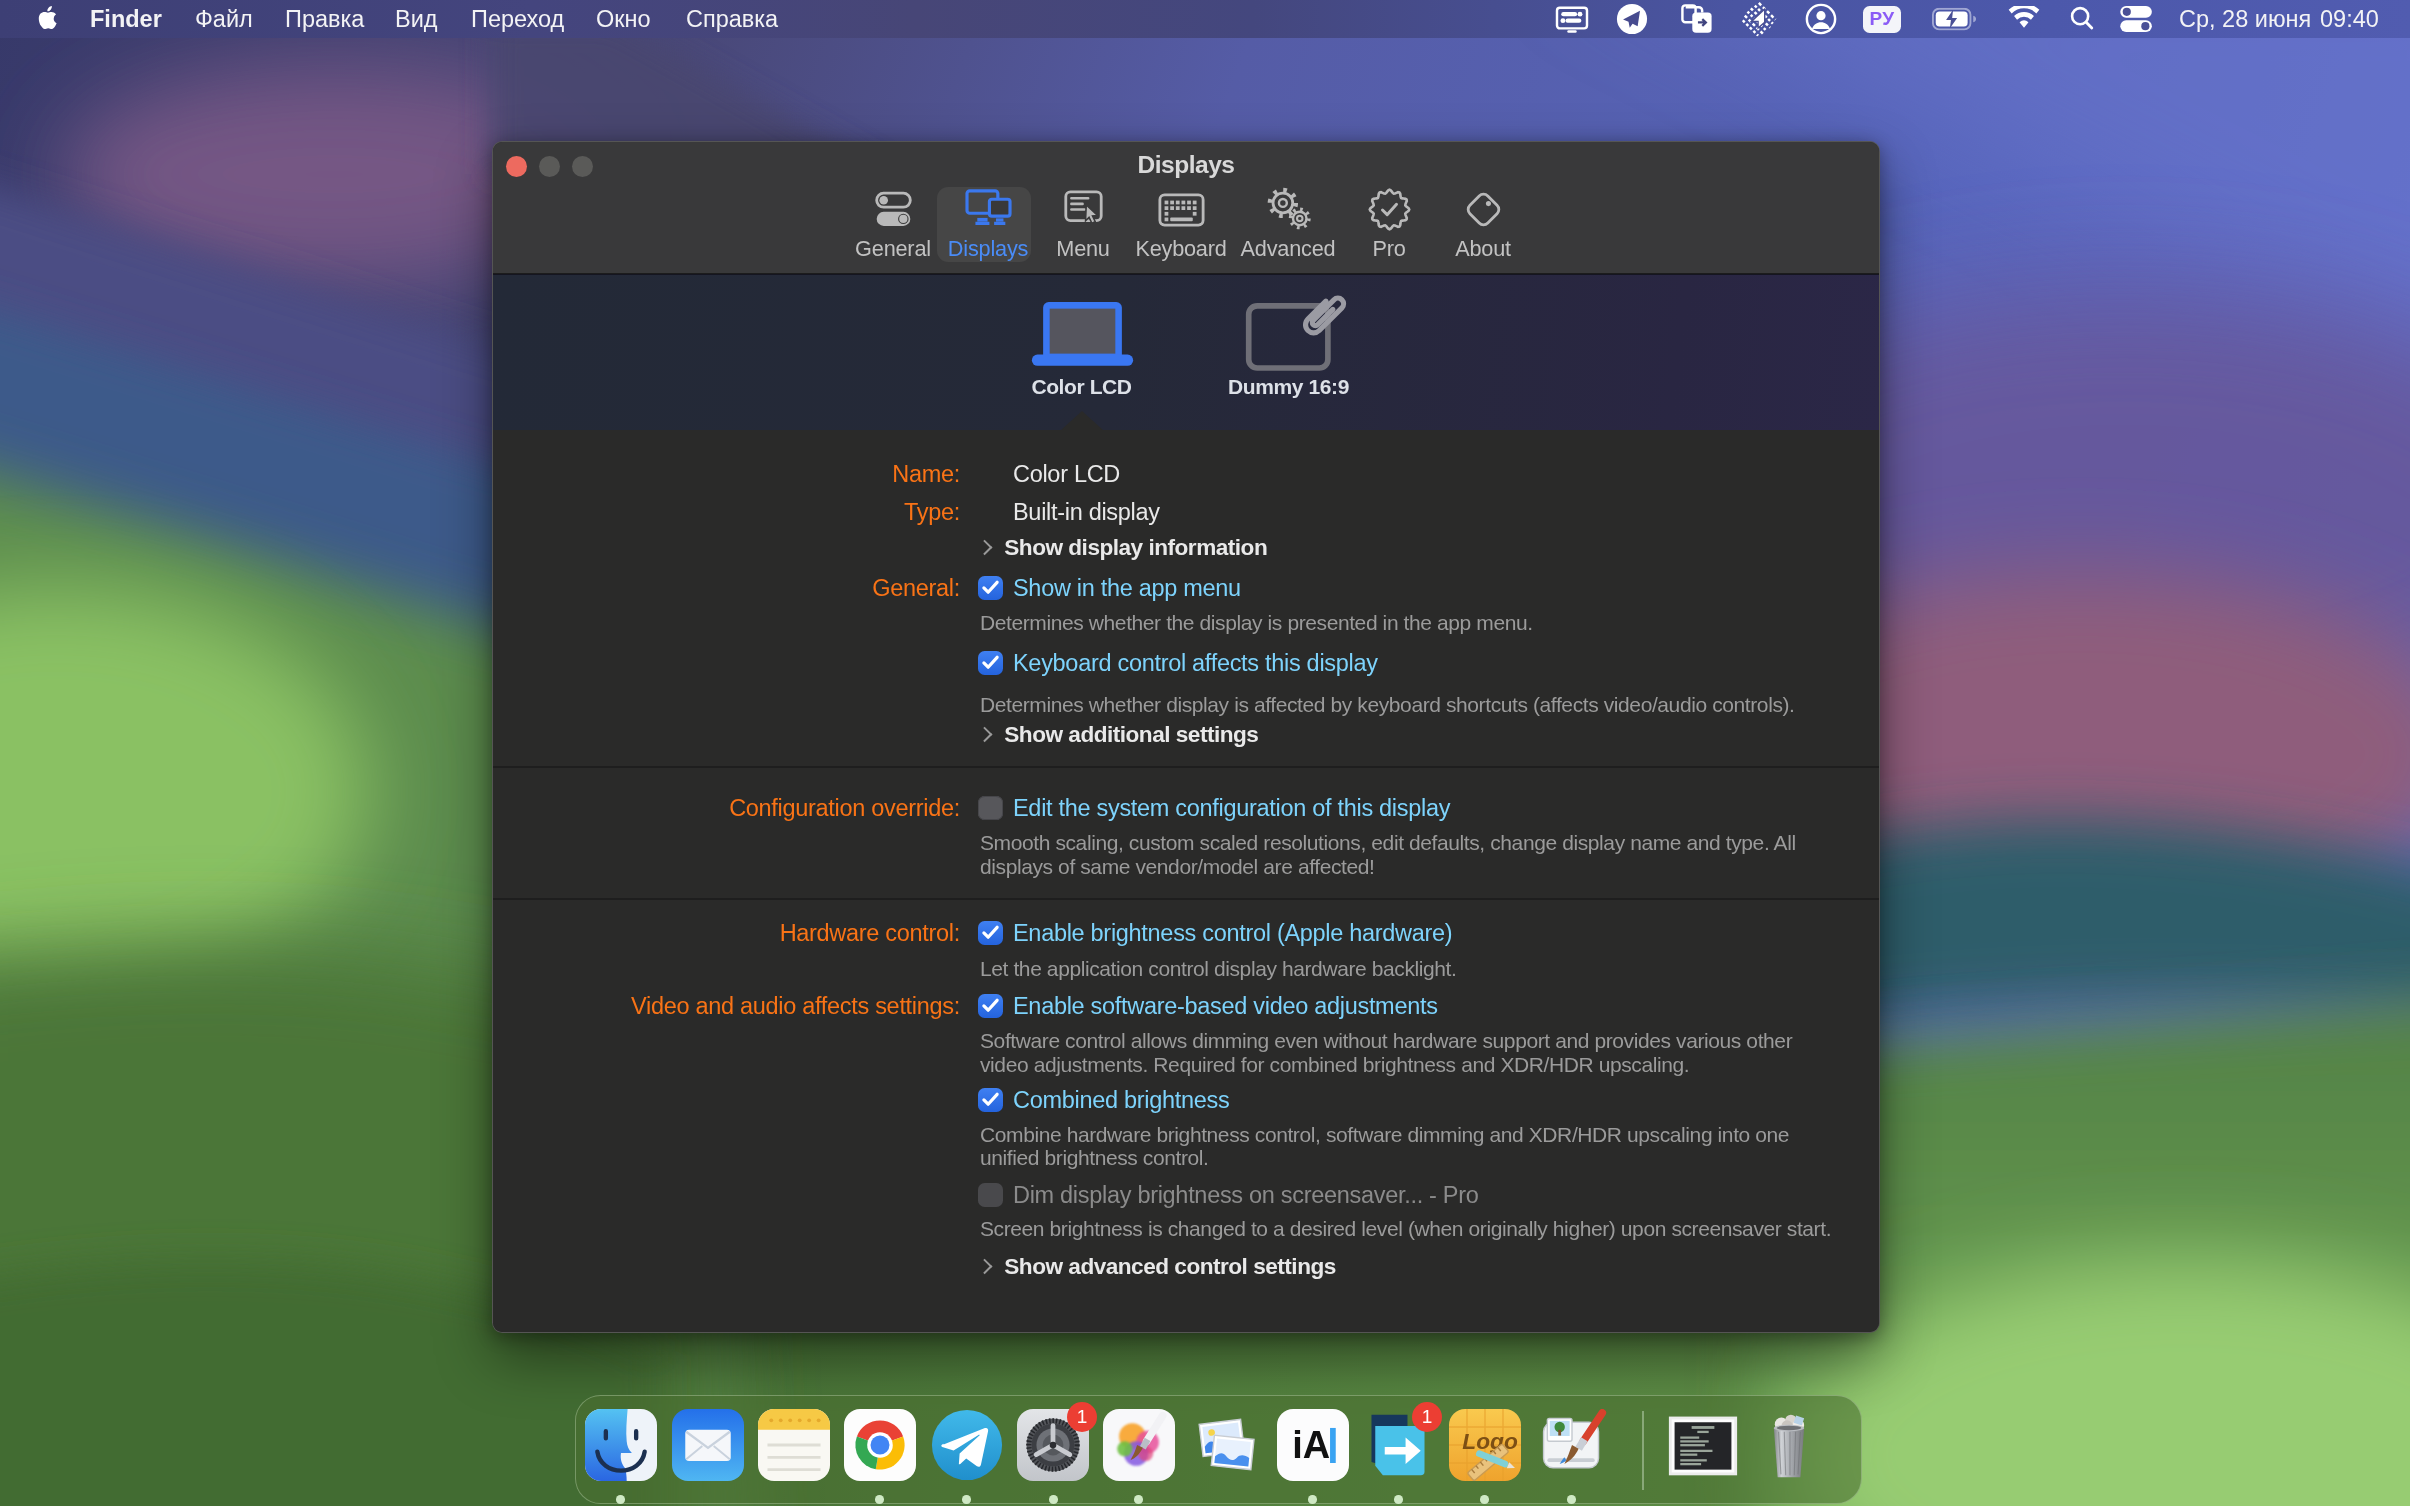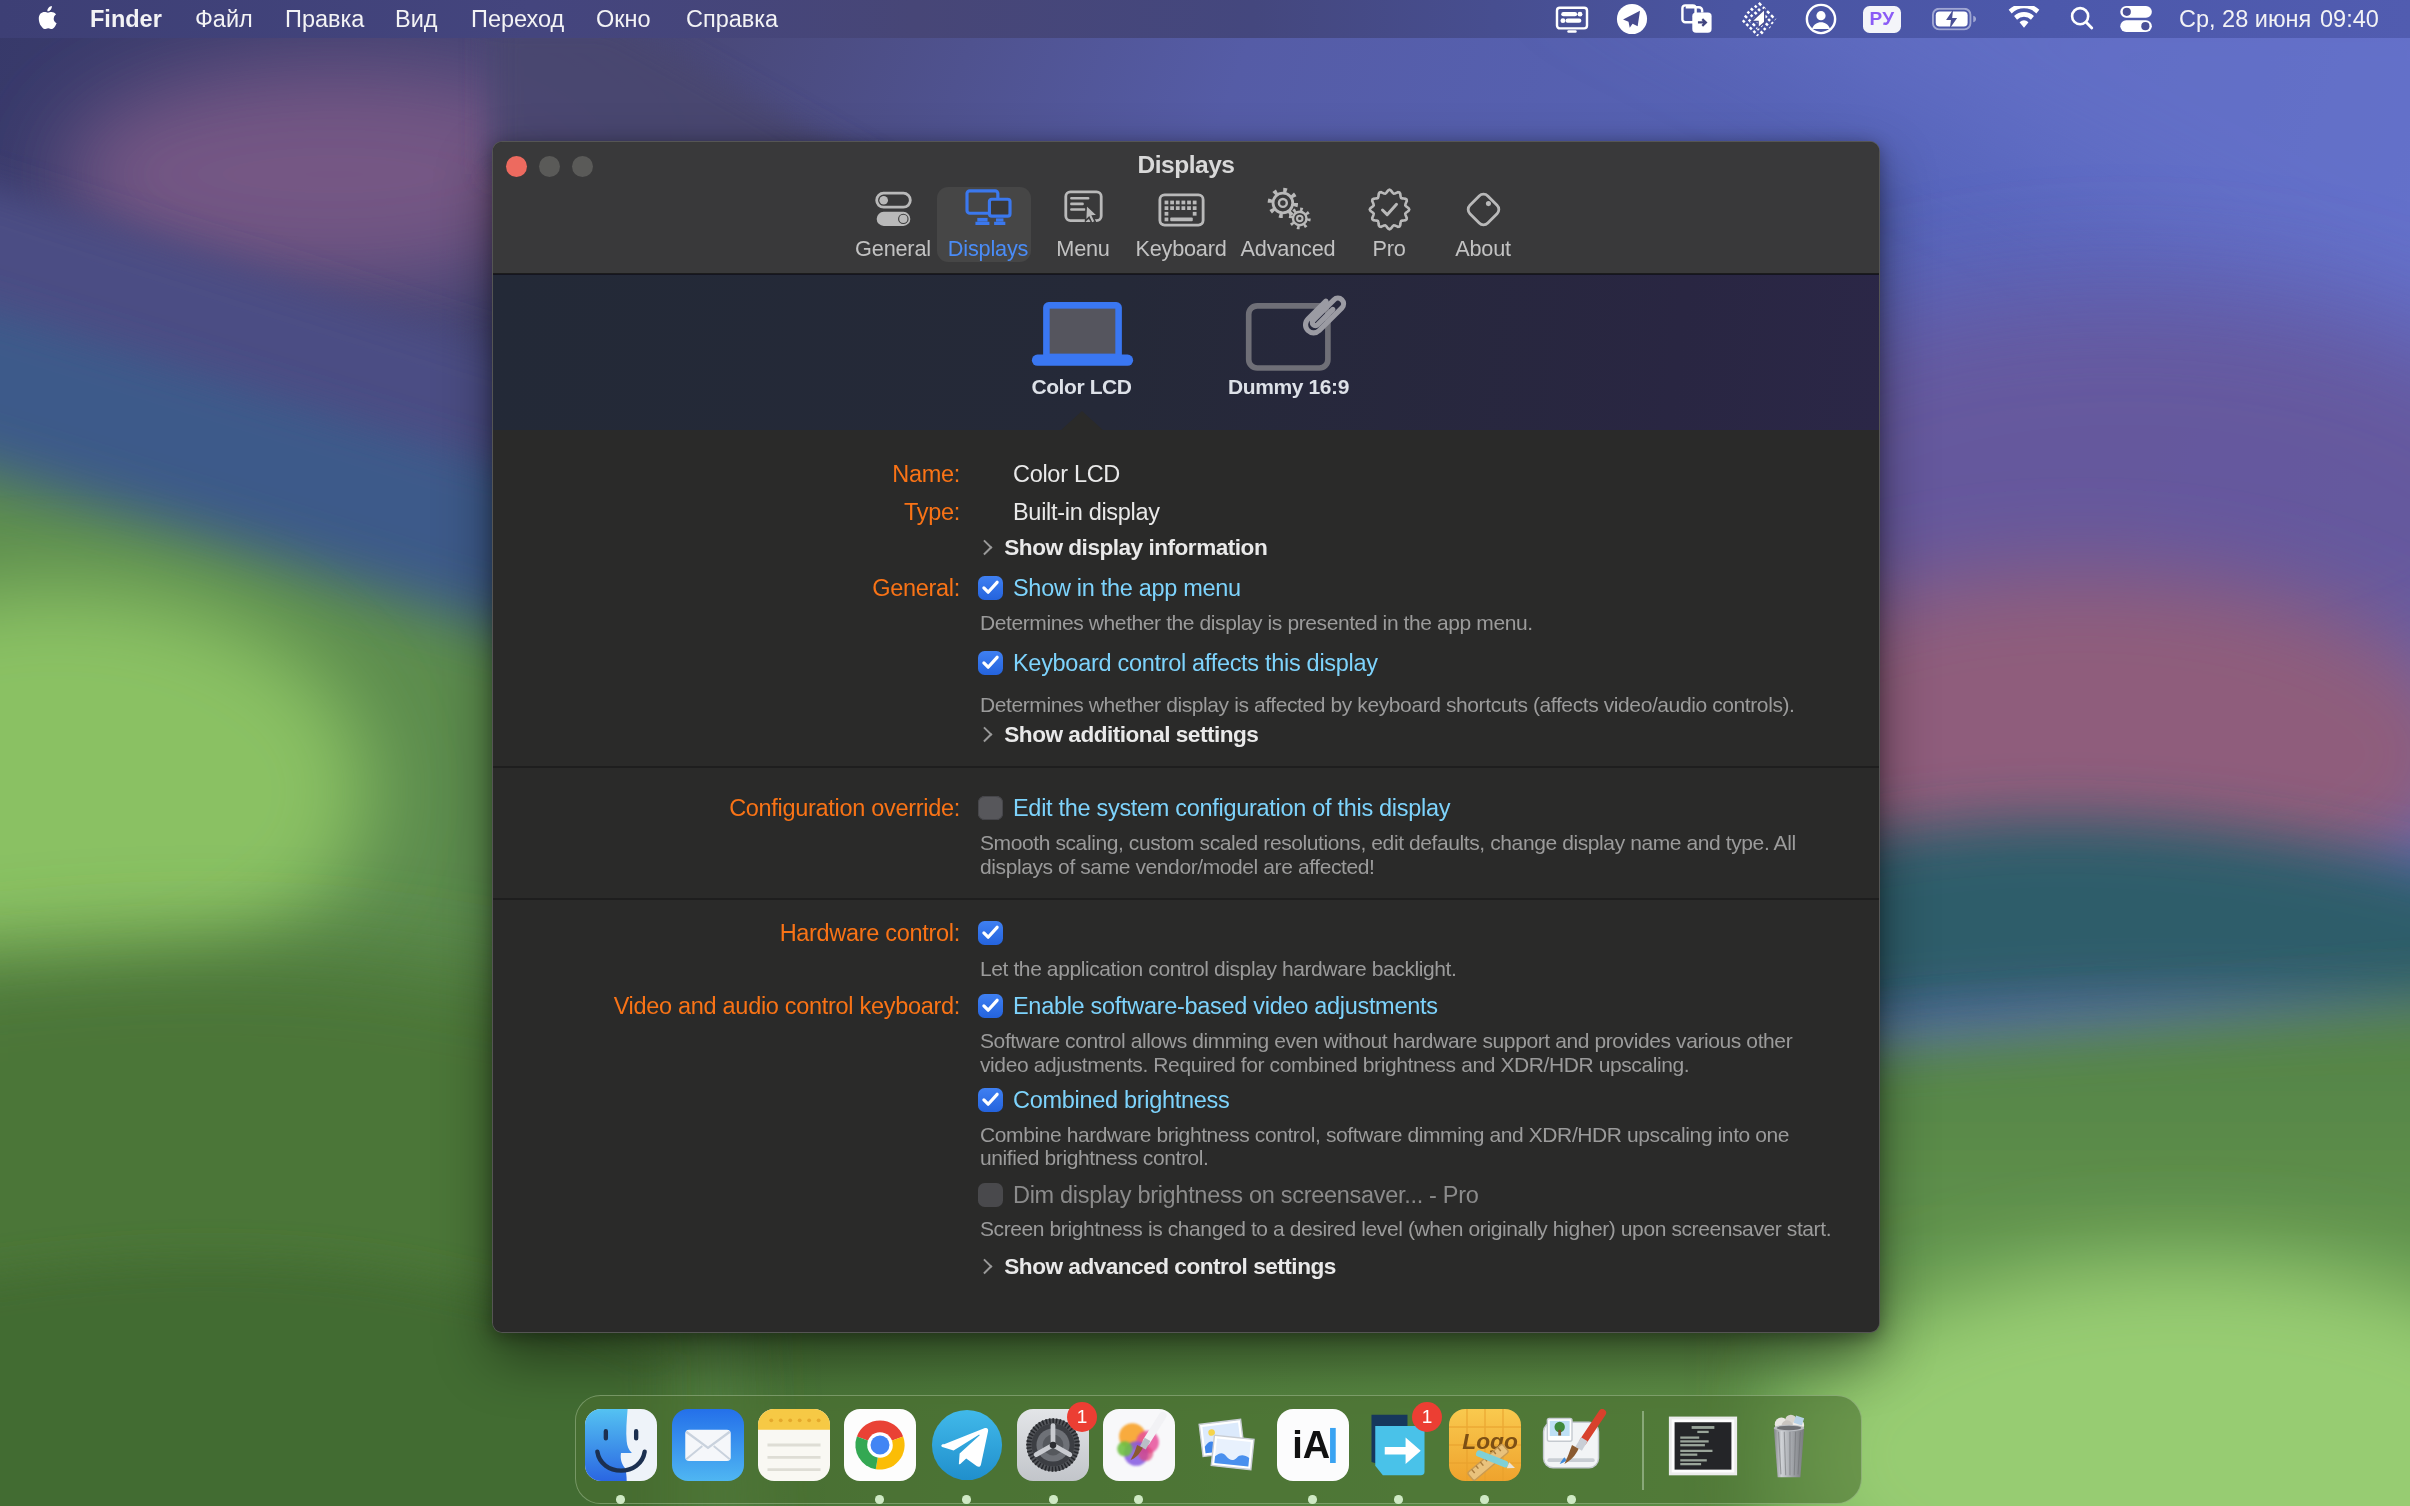--- a/index.html
+++ b/index.html
@@ -346,24 +346,25 @@
     <div class="desc" style="top:401px;">Smooth scaling, custom scaled resolutions, edit defaults, change display name and type. All</div>
     <div class="desc" style="top:425px;">displays of same vendor/model are affected!</div>
     <div class="sep" style="top:468px;"></div>
     <div class="row" style="top:486px;">
           <span class="rlab">Hardware control:</span>
           <span class="cb on">
             <svg width="19" height="17" viewBox="0 0 20 18">
               <path d="M3 9.5l4.5 4.5L17 3.5" fill="none" stroke="#fff" stroke-width="3.4" stroke-linecap="round" stroke-linejoin="round"></path>
             </svg>
           </span>
+          <span class="ctext">Enable brightness control (Apple hardware)</span>
         </div>
     <div class="desc" style="top:527px;">Let the application control display hardware backlight.</div>
     <div class="row" style="top:559px;">
-          <span class="rlab">Video and audio control keyboard:</span>
+          <span class="rlab">Video and audio affects settings:</span>
           <span class="cb on">
             <svg width="19" height="17" viewBox="0 0 20 18">
               <path d="M3 9.5l4.5 4.5L17 3.5" fill="none" stroke="#fff" stroke-width="3.4" stroke-linecap="round" stroke-linejoin="round"></path>
             </svg>
           </span>
           <span class="ctext">Enable software-based video adjustments</span>
         </div>
     <div class="desc" style="top:599px;">Software control allows dimming even without hardware support and provides various other</div>
     <div class="desc" style="top:623px;">video adjustments. Required for combined brightness and XDR/HDR upscaling.</div>
     <div class="row" style="top:653px;">

